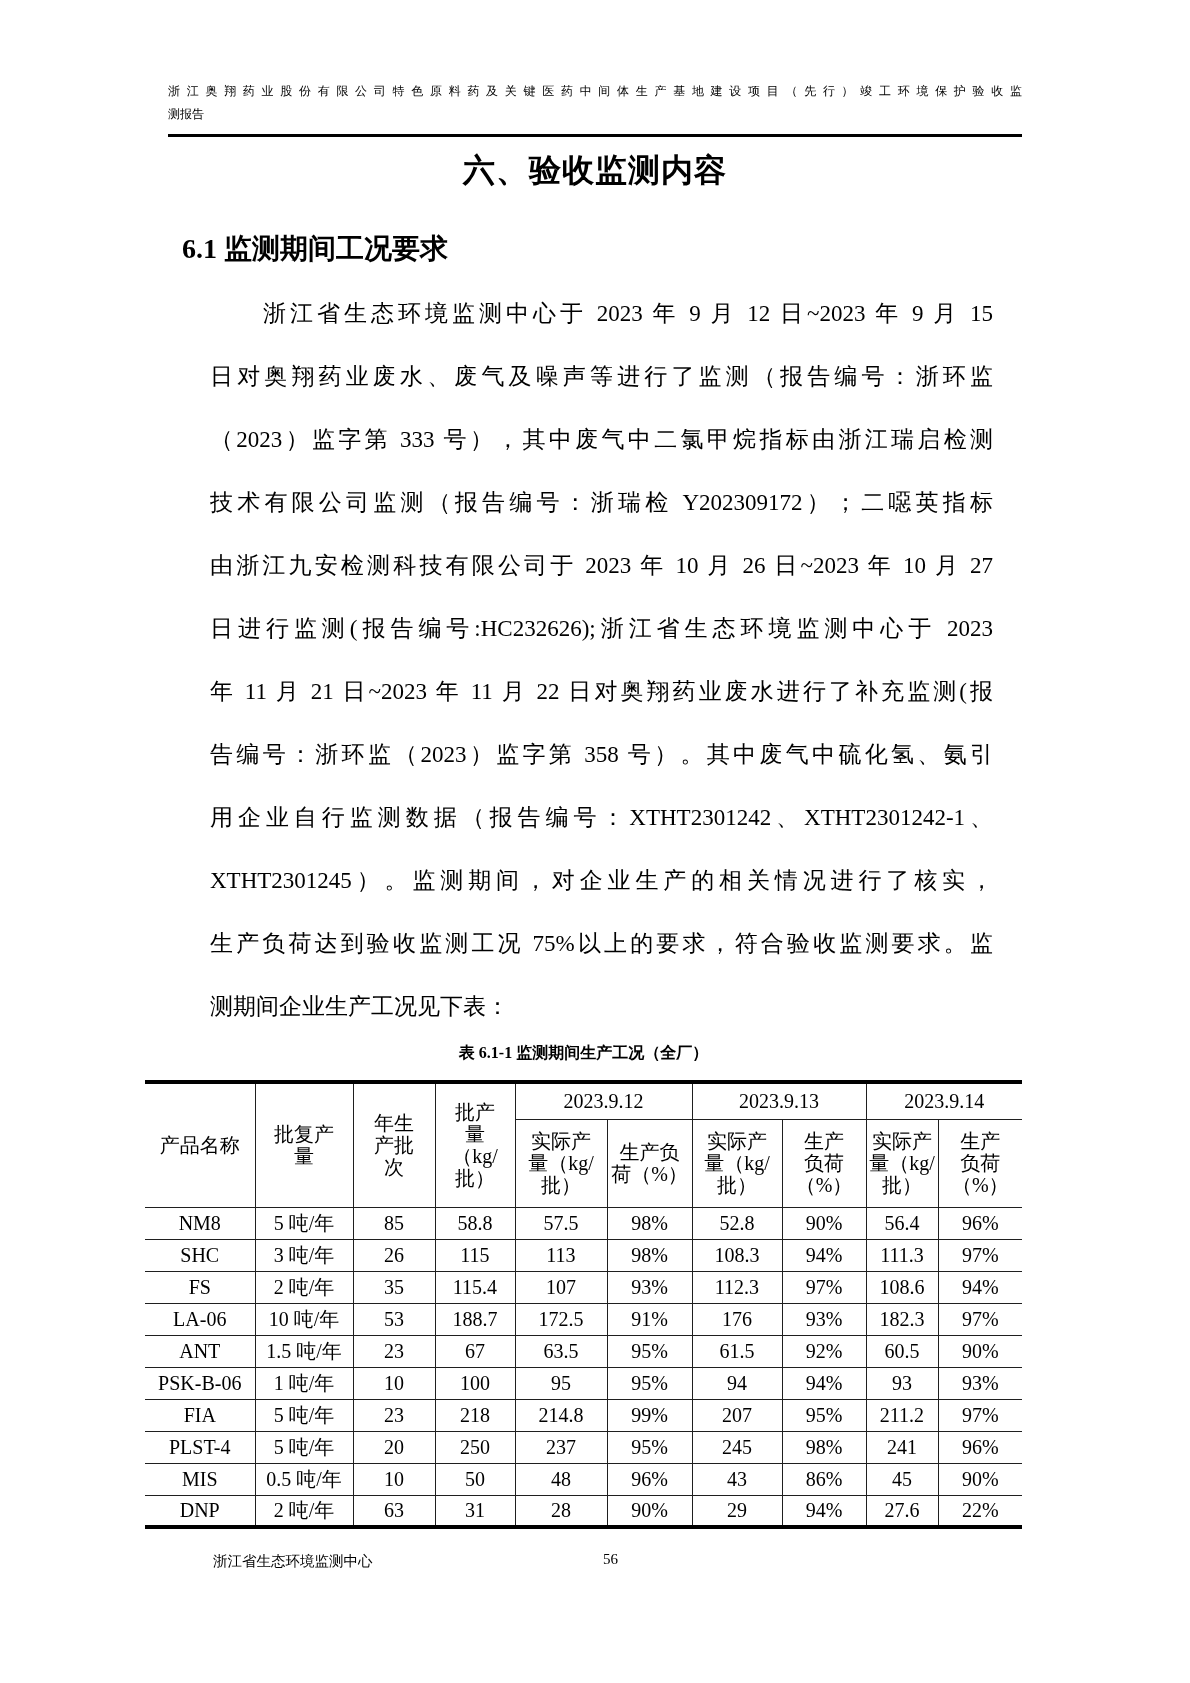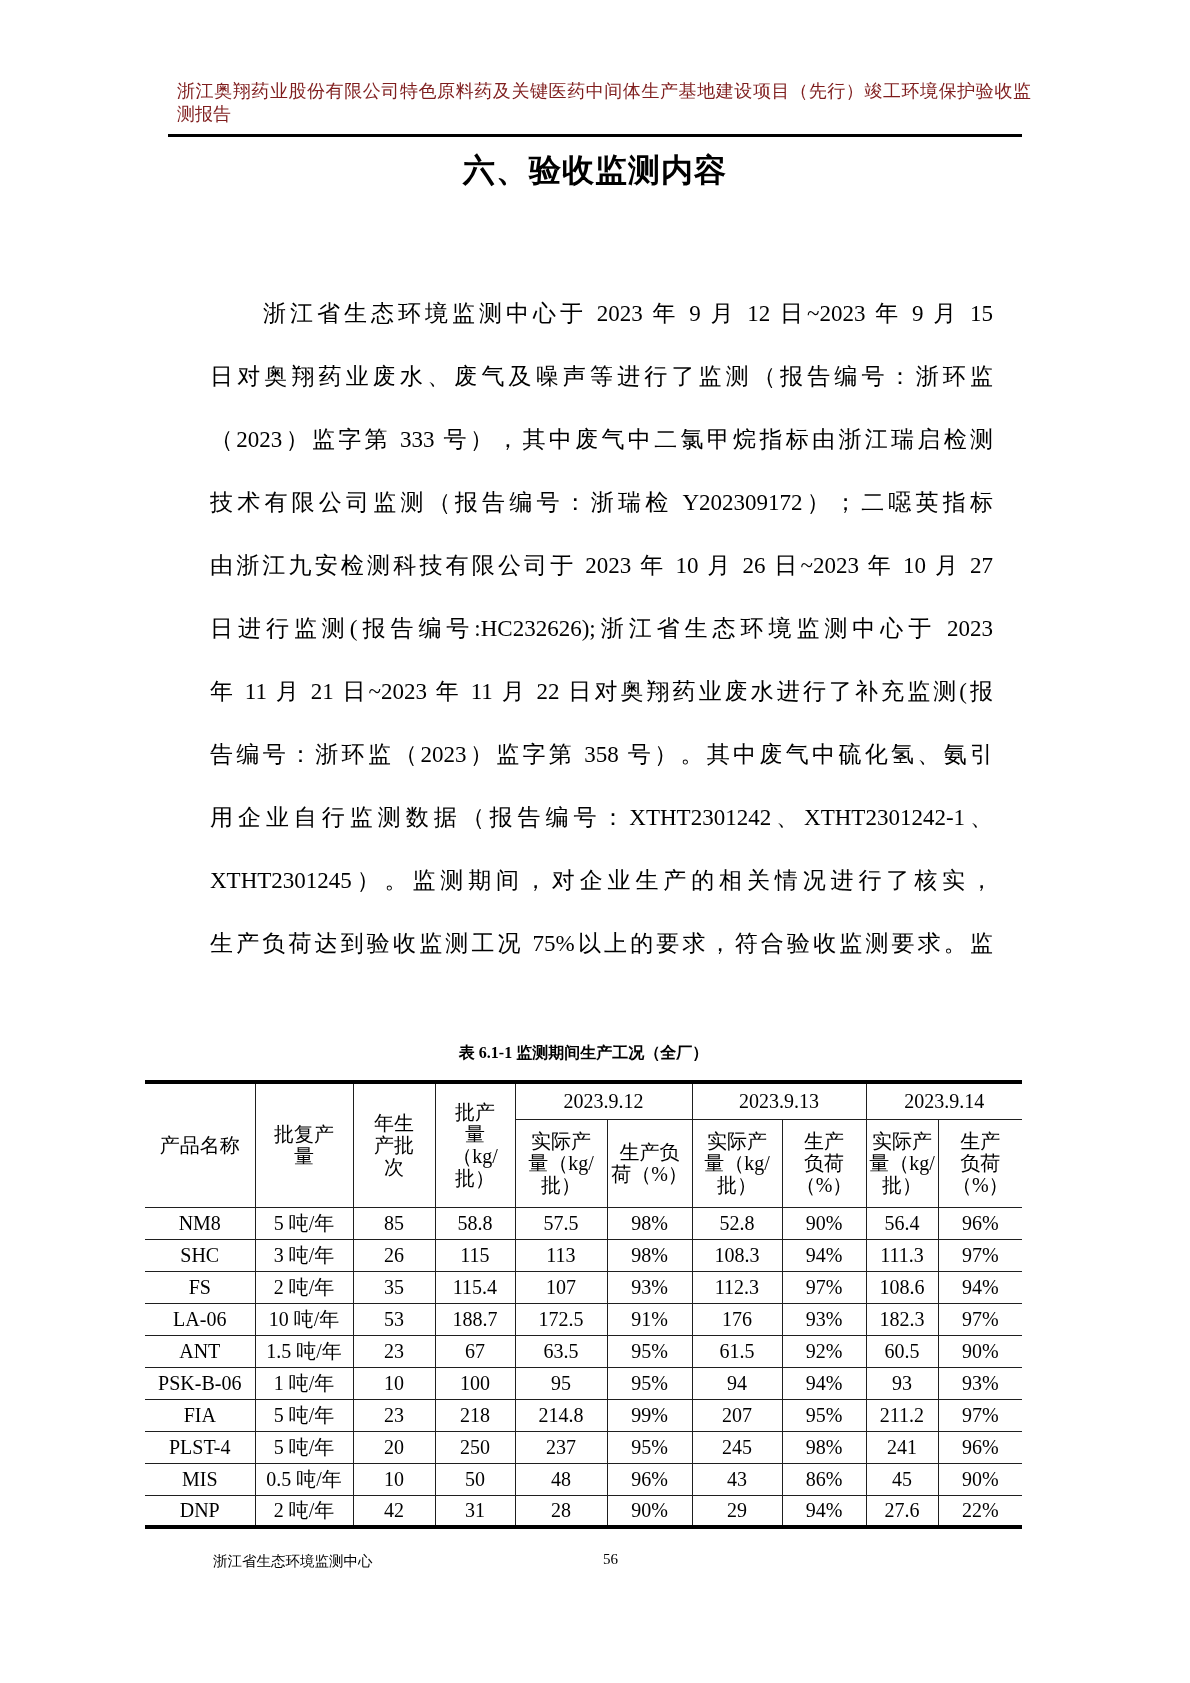--- a/index.html
+++ b/index.html
@@ -1,19 +1,19 @@
 <!DOCTYPE html>
 <html><head>
 <meta charset="utf-8">
 <style>
   html,body{margin:0;padding:0;background:#fff;}
   .page{position:relative;width:1190px;height:1683px;background:#ffffff;color:#000;
         font-family:"Liberation Serif","DejaVu Serif",serif;overflow:hidden;}
 
-  .page-header{position:absolute;left:177px;top:80px;width:854px;font-size:18px;color:#7f1d1d;}
+  .page-header{position:absolute;left:168px;top:80px;width:854px;font-size:12px;color:#000000;}
   .page-header .ph-line1{line-height:23px;text-align:justify;text-align-last:justify;}
   .page-header .ph-line2{line-height:23px;text-align:left;}
   .header-rule{position:absolute;left:168px;top:134px;width:854px;height:3px;background:#000;}
 
   .doc-title{position:absolute;left:0;top:151px;width:1190px;text-align:center;
              font-size:32px;font-weight:bold;line-height:1.2;letter-spacing:1px;}
 
   .section-heading{position:absolute;left:182px;top:234px;font-size:28px;font-weight:bold;line-height:1.1;}
 
   .paragraph{position:absolute;left:182px;top:282px;width:811px;font-size:23px;word-break:keep-all;}
@@ -45,33 +45,35 @@
 <div class="page">
 
   <div class="page-header">
     <div class="ph-line1">浙江奥翔药业股份有限公司特色原料药及关键医药中间体生产基地建设项目（先行）竣工环境保护验收监</div>
     <div class="ph-line2">测报告</div>
   </div>
   <div class="header-rule"></div>
 
   <div class="doc-title">六、验收监测内容</div>
 
+  <div class="section-heading">6.1 监测期间工况要求</div>
 
   <div class="paragraph">
       <div class="para-line first">浙江省生态环境监测中心于 2023 年 9 月 12 日~2023 年 9 月 15</div>
       <div class="para-line">日对奥翔药业废水、废气及噪声等进行了监测（报告编号：浙环监</div>
       <div class="para-line">（2023）监字第 333 号），其中废气中二氯甲烷指标由浙江瑞启检测</div>
       <div class="para-line">技术有限公司监测（报告编号：浙瑞检 Y202309172）；二噁英指标</div>
       <div class="para-line">由浙江九安检测科技有限公司于 2023 年 10 月 26 日~2023 年 10 月 27</div>
       <div class="para-line">日进行监测(报告编号:HC232626);浙江省生态环境监测中心于 2023</div>
       <div class="para-line">年 11 月 21 日~2023 年 11 月 22 日对奥翔药业废水进行了补充监测(报</div>
       <div class="para-line">告编号：浙环监（2023）监字第 358 号）。其中废气中硫化氢、氨引</div>
       <div class="para-line">用企业自行监测数据（报告编号：XTHT2301242、XTHT2301242-1、</div>
       <div class="para-line">XTHT2301245）。监测期间，对企业生产的相关情况进行了核实，</div>
       <div class="para-line">生产负荷达到验收监测工况 75%以上的要求，符合验收监测要求。监</div>
+      <div class="para-line last">测期间企业生产工况见下表：</div>
     </div>
 
   <div class="table-title">表 6.1-1  监测期间生产工况（全厂）</div>
 
   <table class="prod" id="prod-table">
     <colgroup id="prod-cols">
         <col style="width: 110px;">
         <col style="width: 98px;">
         <col style="width: 82px;">
         <col style="width: 80px;">
@@ -223,21 +225,21 @@
           <td>48</td>
           <td>96%</td>
           <td>43</td>
           <td>86%</td>
           <td>45</td>
           <td>90%</td>
         </tr>
         <tr>
           <td>DNP</td>
           <td>2 吨/年</td>
-          <td>42</td>
+          <td>63</td>
           <td>31</td>
           <td>28</td>
           <td>90%</td>
           <td>29</td>
           <td>94%</td>
           <td>27.6</td>
           <td>22%</td>
         </tr>
       </tbody>
   </table>

